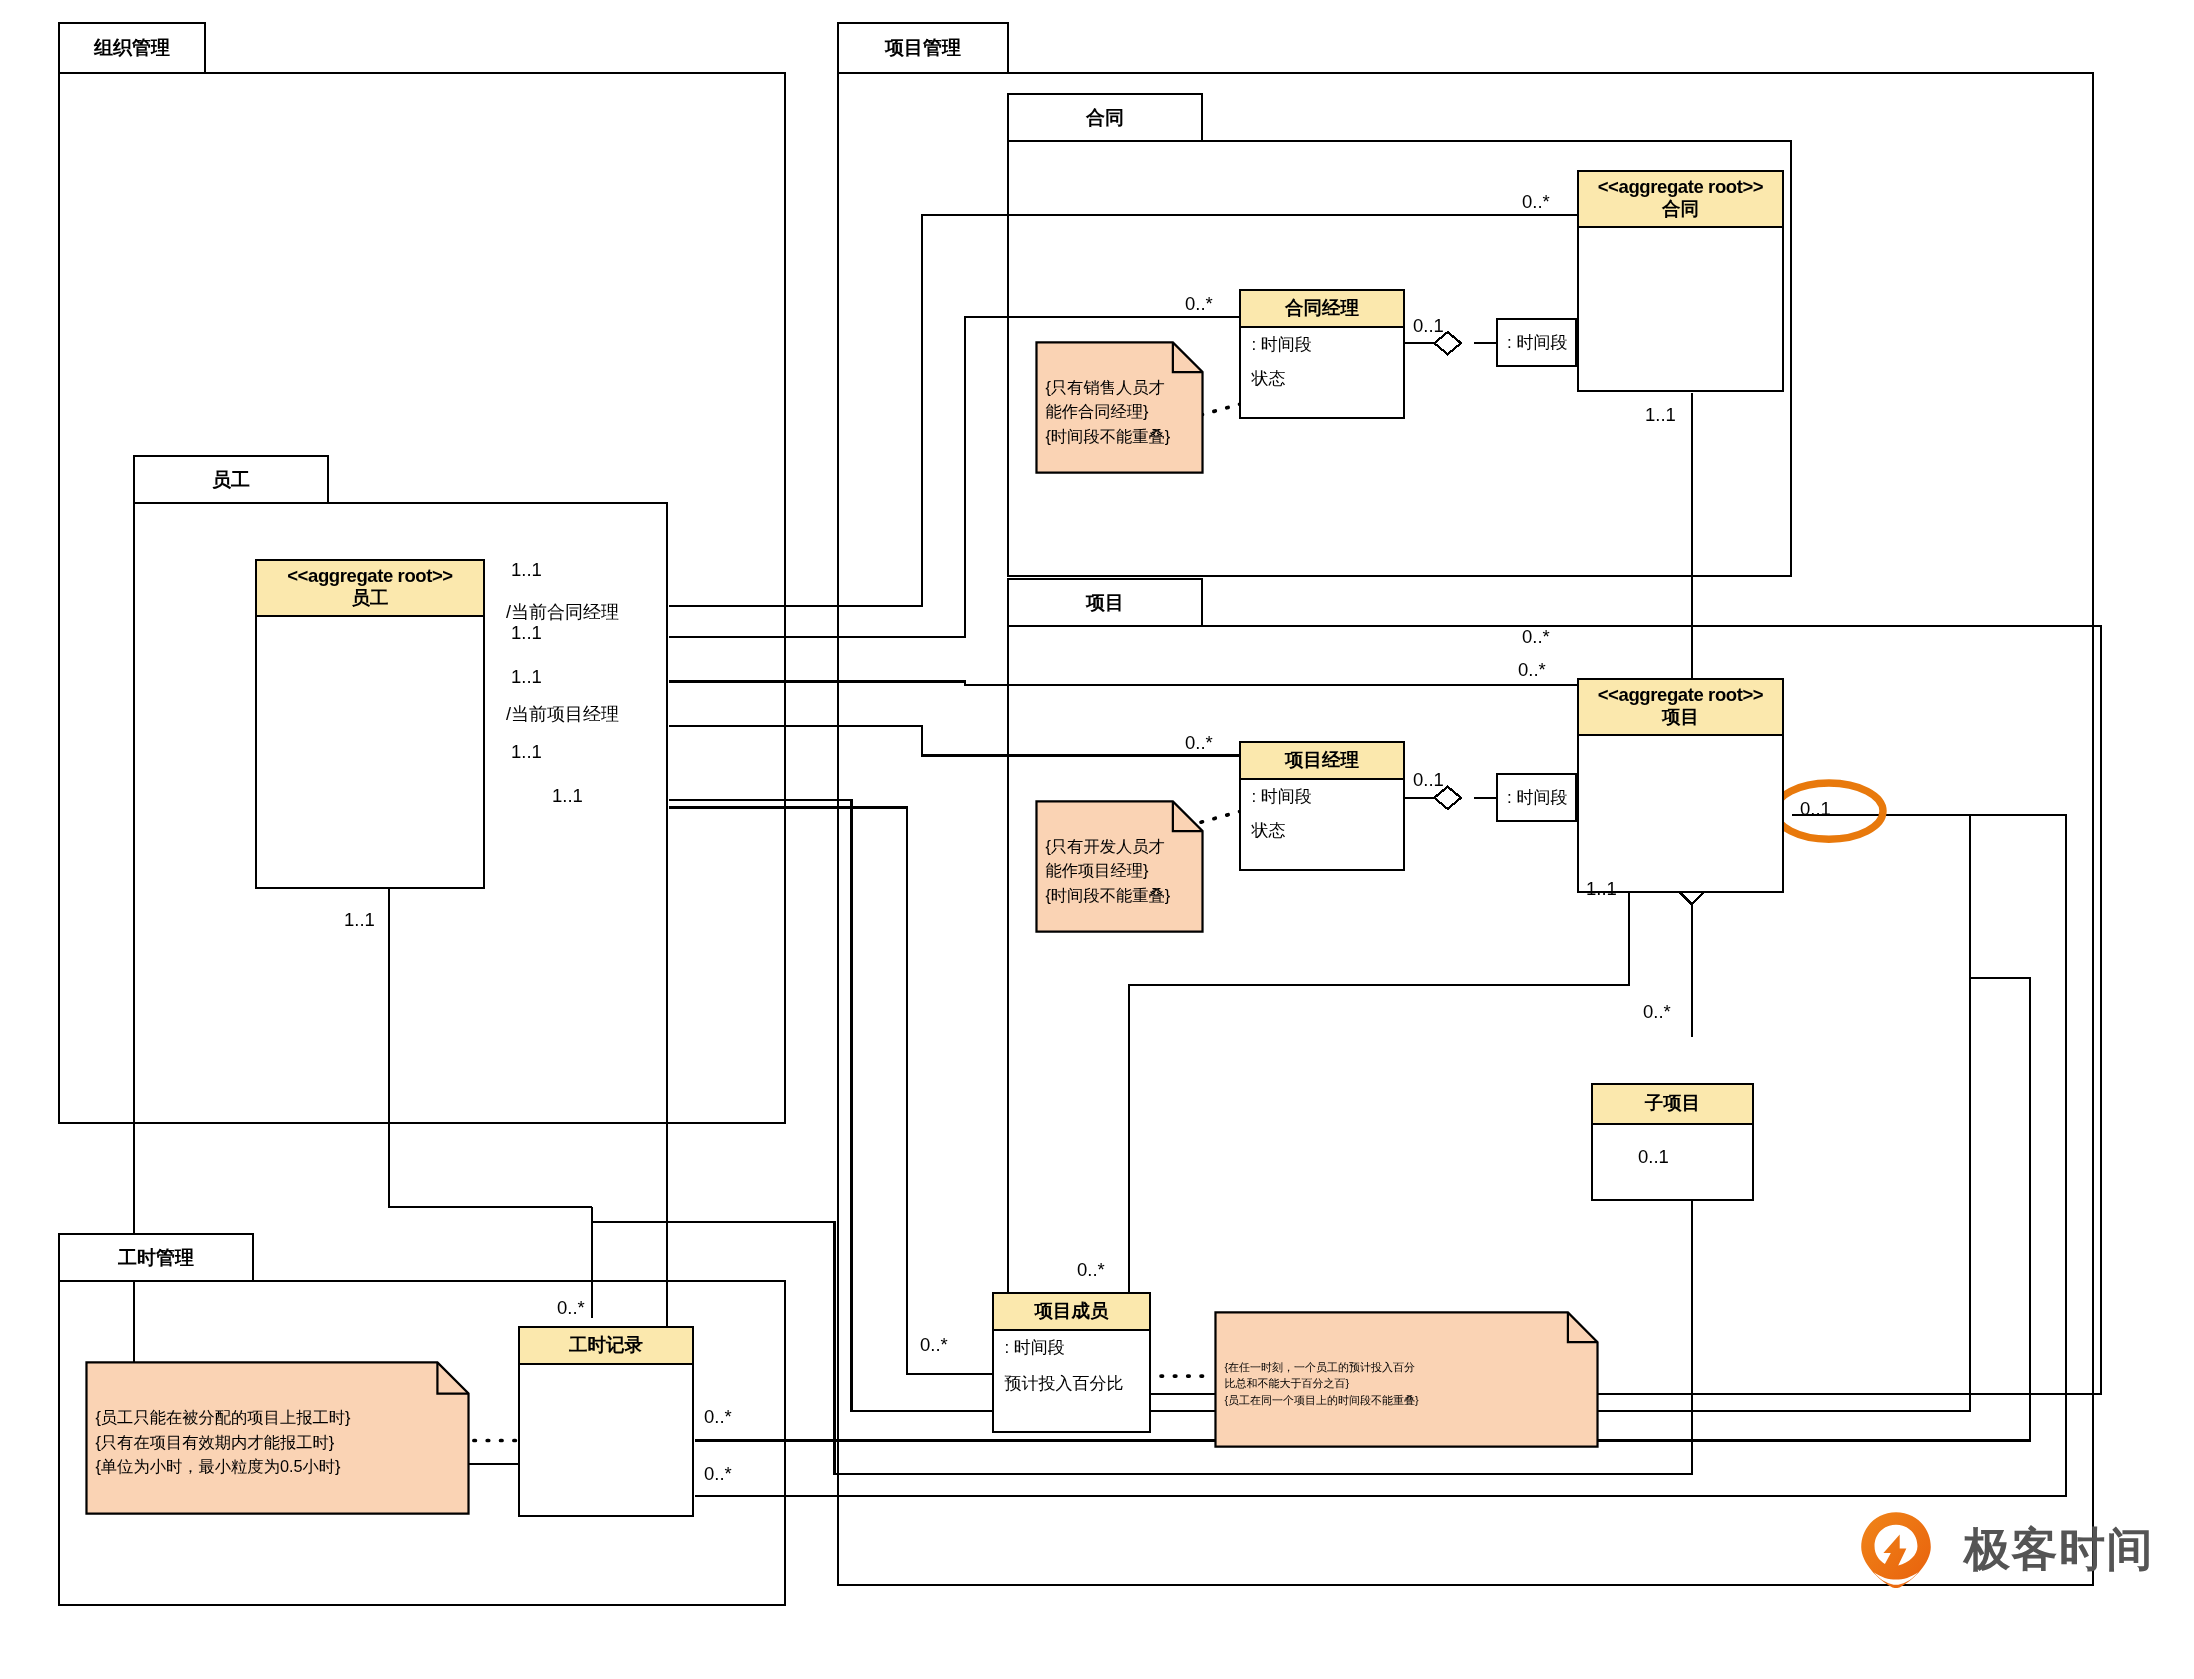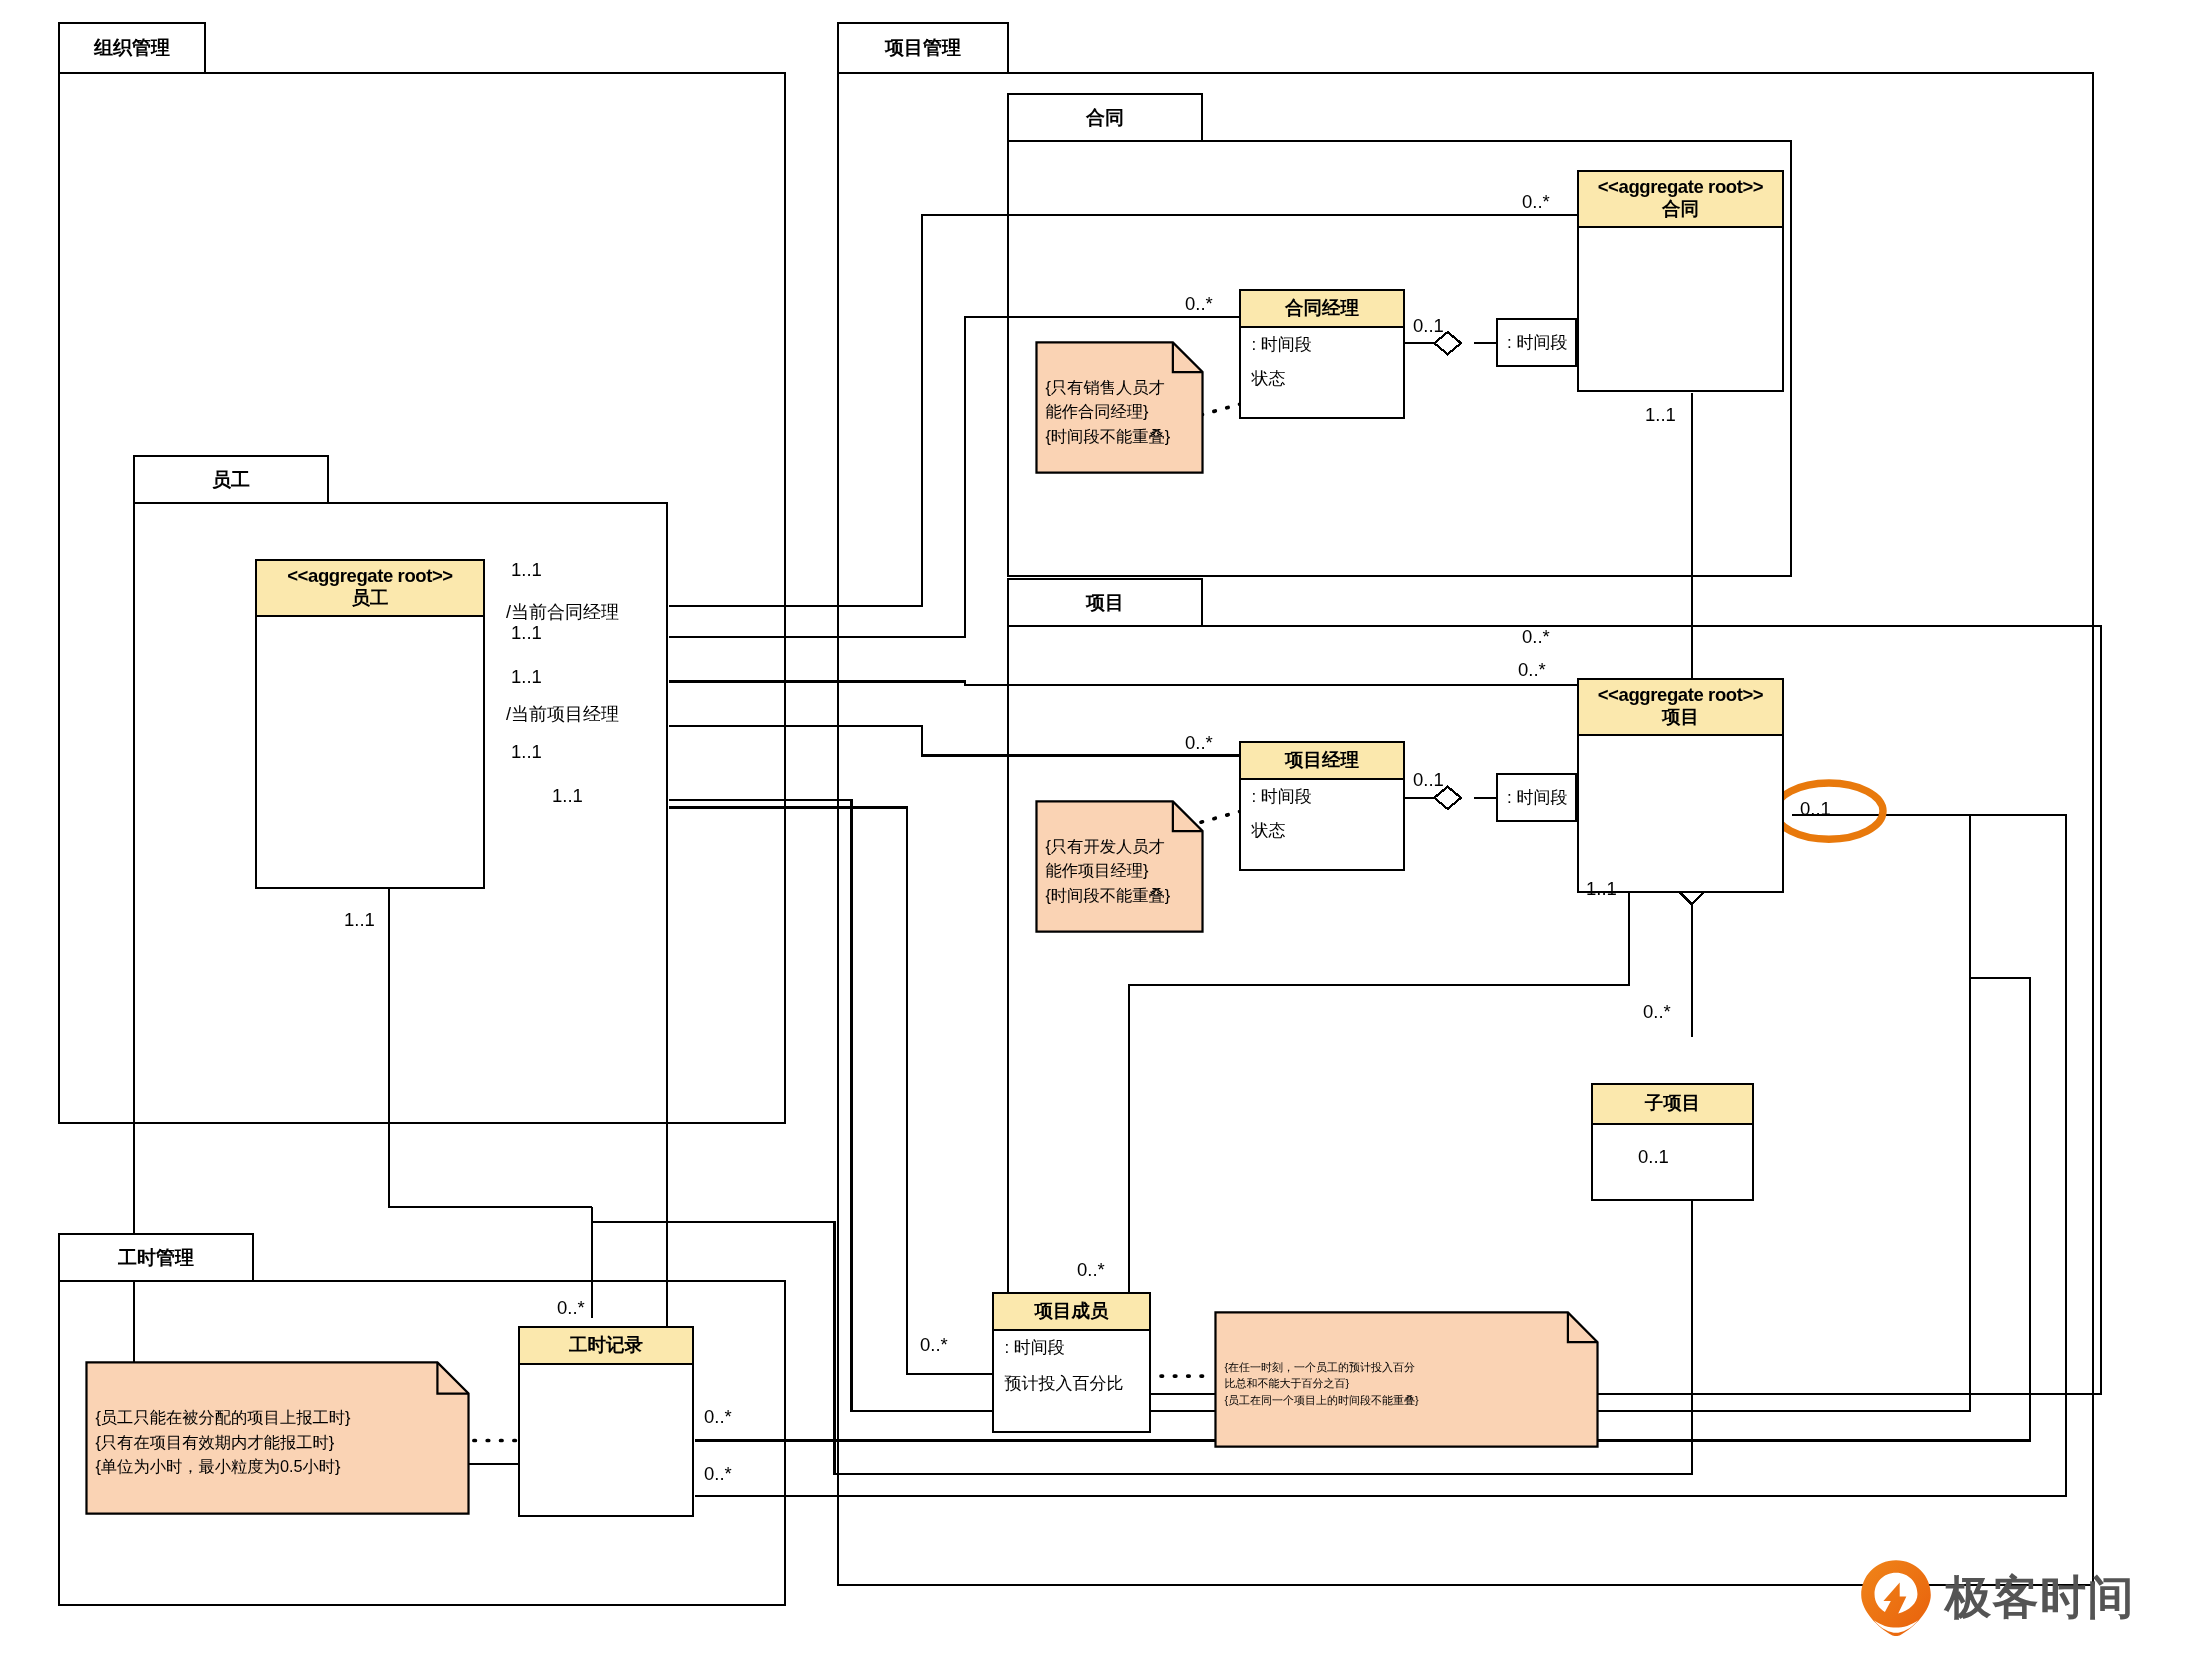--- a/index.html
+++ b/index.html
@@ -391,21 +391,21 @@
   <div class="mult" style="left:1077px; top:1259px; font-size:18.5px;">0..*</div>
 
   <div class="mult" style="left:920px; top:1334px; font-size:18.5px;">0..*</div>
 
   <div class="mult" style="left:557px; top:1297px; font-size:18.5px;">0..*</div>
 
   <div class="mult" style="left:704px; top:1406px; font-size:18.5px;">0..*</div>
 
   <div class="mult" style="left:704px; top:1463px; font-size:18.5px;">0..*</div>
 
-  <div class="watermark" style="left:1859px; top:1558px;">
+  <div class="watermark" style="left:1859px; top:1510px;gap:19px;">
     <svg width="74" height="80" viewBox="0 0 100 108">
       <defs>
         <linearGradient id="gtgrad" x1="0" y1="0" x2="1" y2="1">
           <stop offset="0%" stop-color="#F08519"></stop>
           <stop offset="100%" stop-color="#E8600C"></stop>
         </linearGradient>
       </defs>
       <path d="M 50 3 C 23 3 3 24 3 50 C 3 72 26 94 44 104 C 47 106 53 106 56 104 C 74 94 97 72 97 50 C 97 24 77 3 50 3 Z" fill="url(#gtgrad)"></path>
       <path d="M 50 20 C 33 20 21 33 21 49 C 21 60 27 68 35 73 L 43 58 L 33 58 L 55 33 L 55 52 L 64 52 L 53 75 C 68 71 79 61 79 49 C 79 33 67 20 50 20 Z" fill="#ffffff"></path>
       <path d="M 20 84 C 30 96 42 101 50 101 C 58 101 70 96 80 84 C 70 91 60 94 50 94 C 40 94 30 91 20 84 Z" fill="#ffffff"></path>

